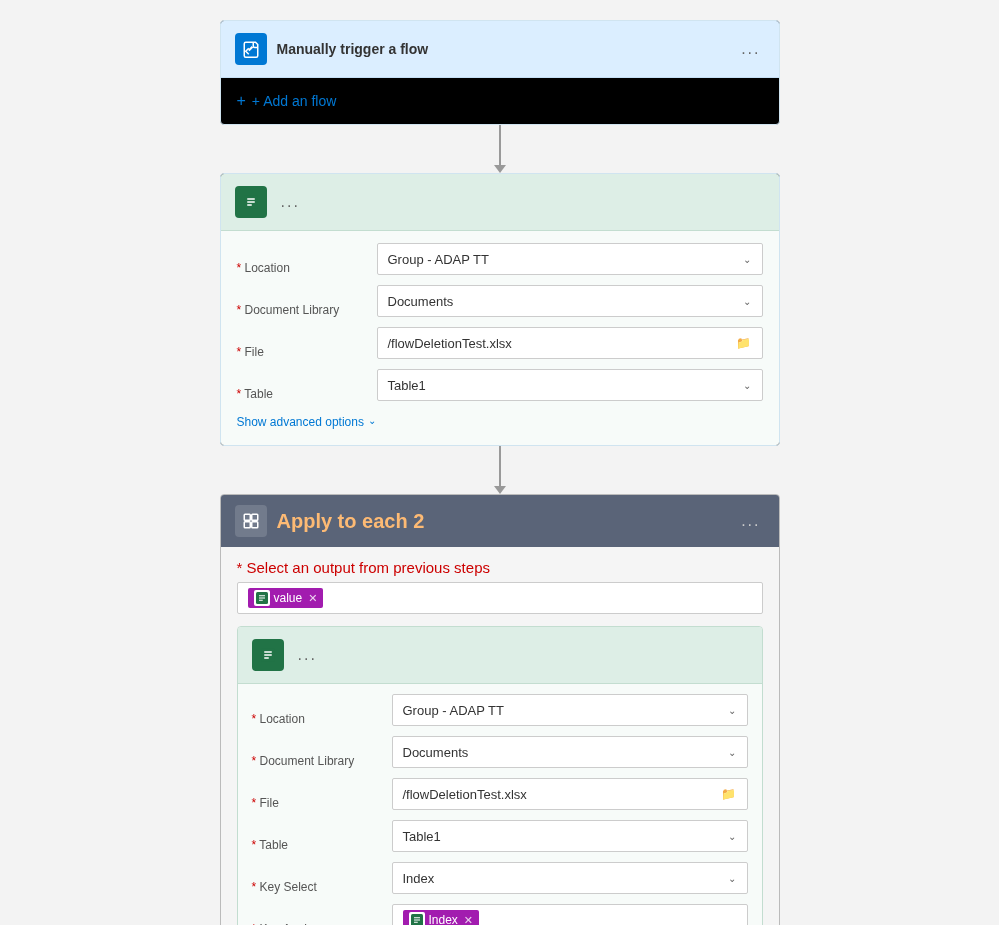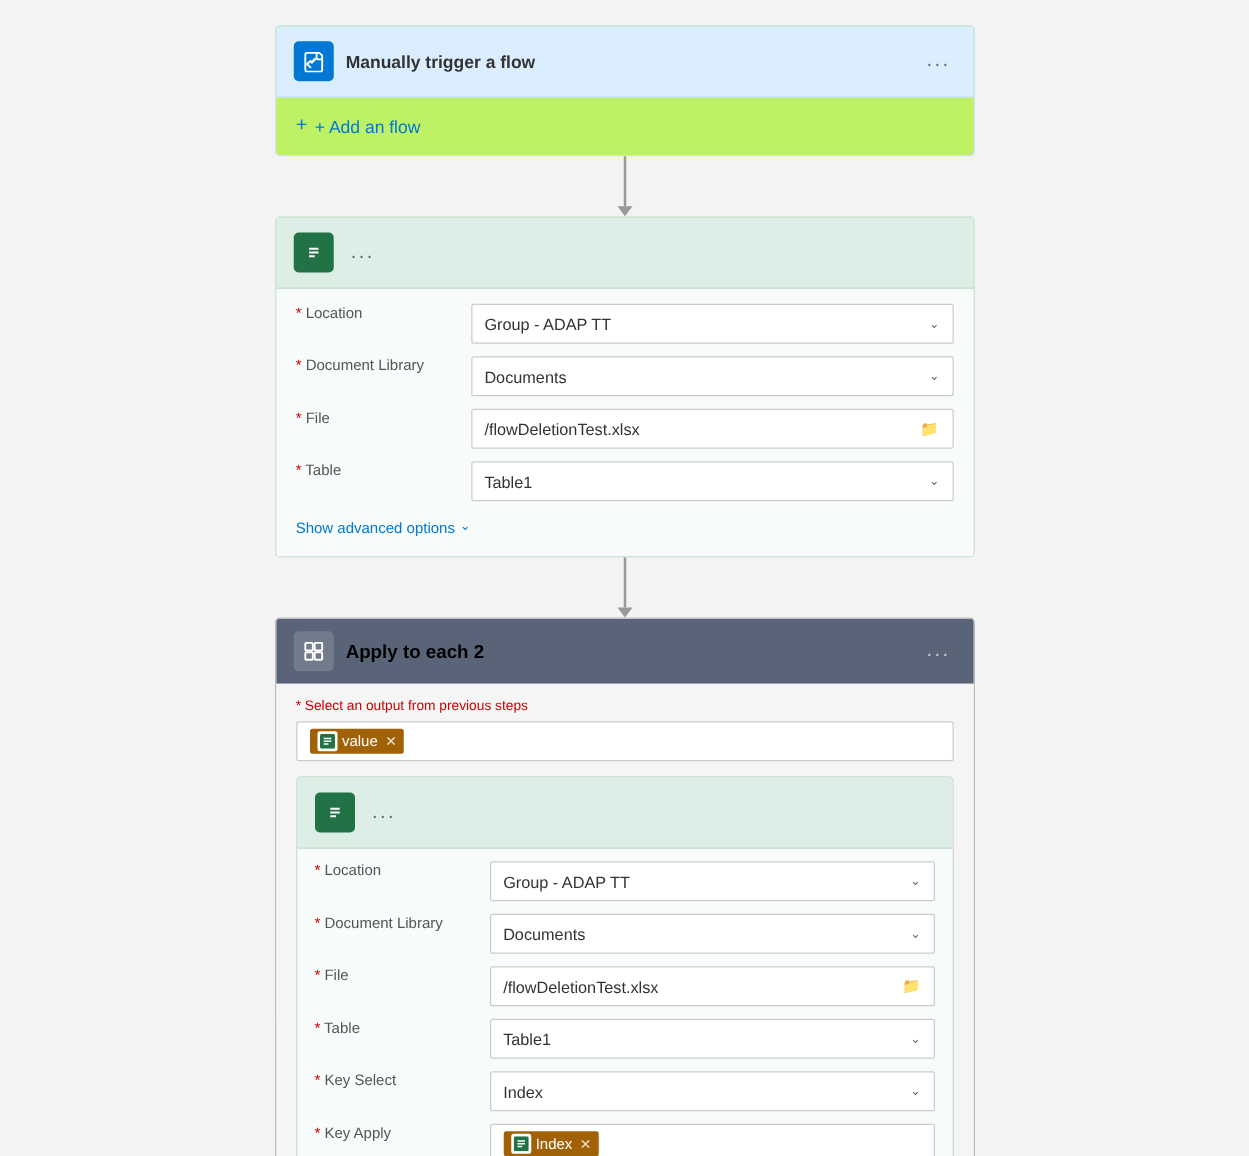--- a/index.html
+++ b/index.html
@@ -18,21 +18,21 @@
       display: flex;
       flex-direction: column;
       align-items: center;
       width: 560px;
       gap: 0;
     }
 
     
     .card {
       width: 100%;
-      background: #bef264;
+      background: #000000;
       border: 1px solid #d0e4f0;
       border-radius: 4px;
       overflow: hidden;
     }
 
     .card-header {
       display: flex;
       align-items: center;
       padding: 12px 14px;
       gap: 10px;
@@ -120,21 +120,21 @@
     }
 
     
     .card-body {
       padding: 12px 16px;
       background: #f7fbf9;
     }
 
     .field-row {
       display: flex;
-      align-items: flex-start;
+      align-items: flex-end;
       margin-bottom: 10px;
       gap: 10px;
     }
 
     .field-label {
       width: 130px;
       font-size: 12px;
       color: #555;
       flex-shrink: 0;
     }
@@ -177,41 +177,41 @@
       color: #0078d4;
       font-size: 12px;
       background: none;
       border: none;
       cursor: pointer;
       padding: 4px 0;
       margin-top: 2px;
     }
 
     .select-output-label {
-      font-size: 11px;
+      font-size: 15px;
       color: #c00;
       margin-bottom: 6px;
     }
 
     .output-field {
       background: #fff;
       border: 1px solid #ccc;
       border-radius: 2px;
       padding: 5px 10px;
       display: flex;
       align-items: center;
       gap: 6px;
       min-height: 32px;
     }
 
     .tag {
       display: flex;
       align-items: center;
       gap: 4px;
-      background: #a16207;
+      background: #a21caf;
       color: #fff;
       border-radius: 2px;
       padding: 2px 6px;
       font-size: 12px;
     }
 
     .tag .tag-icon {
       width: 16px;
       height: 16px;
       background: #fff;
@@ -251,22 +251,22 @@
 
     .apply-header {
       background: #5a6478;
       display: flex;
       align-items: center;
       padding: 10px 14px;
       gap: 10px;
     }
 
     .apply-header .card-title {
-      color: #000000;
-      font-size: 15px;
+      color: #fdba74;
+      font-size: 20px;
     }
 
     .apply-inner {
       padding: 12px 16px 16px;
       background: #f5f5f5;
     }
   </style>
 </head>
 <body>
 

